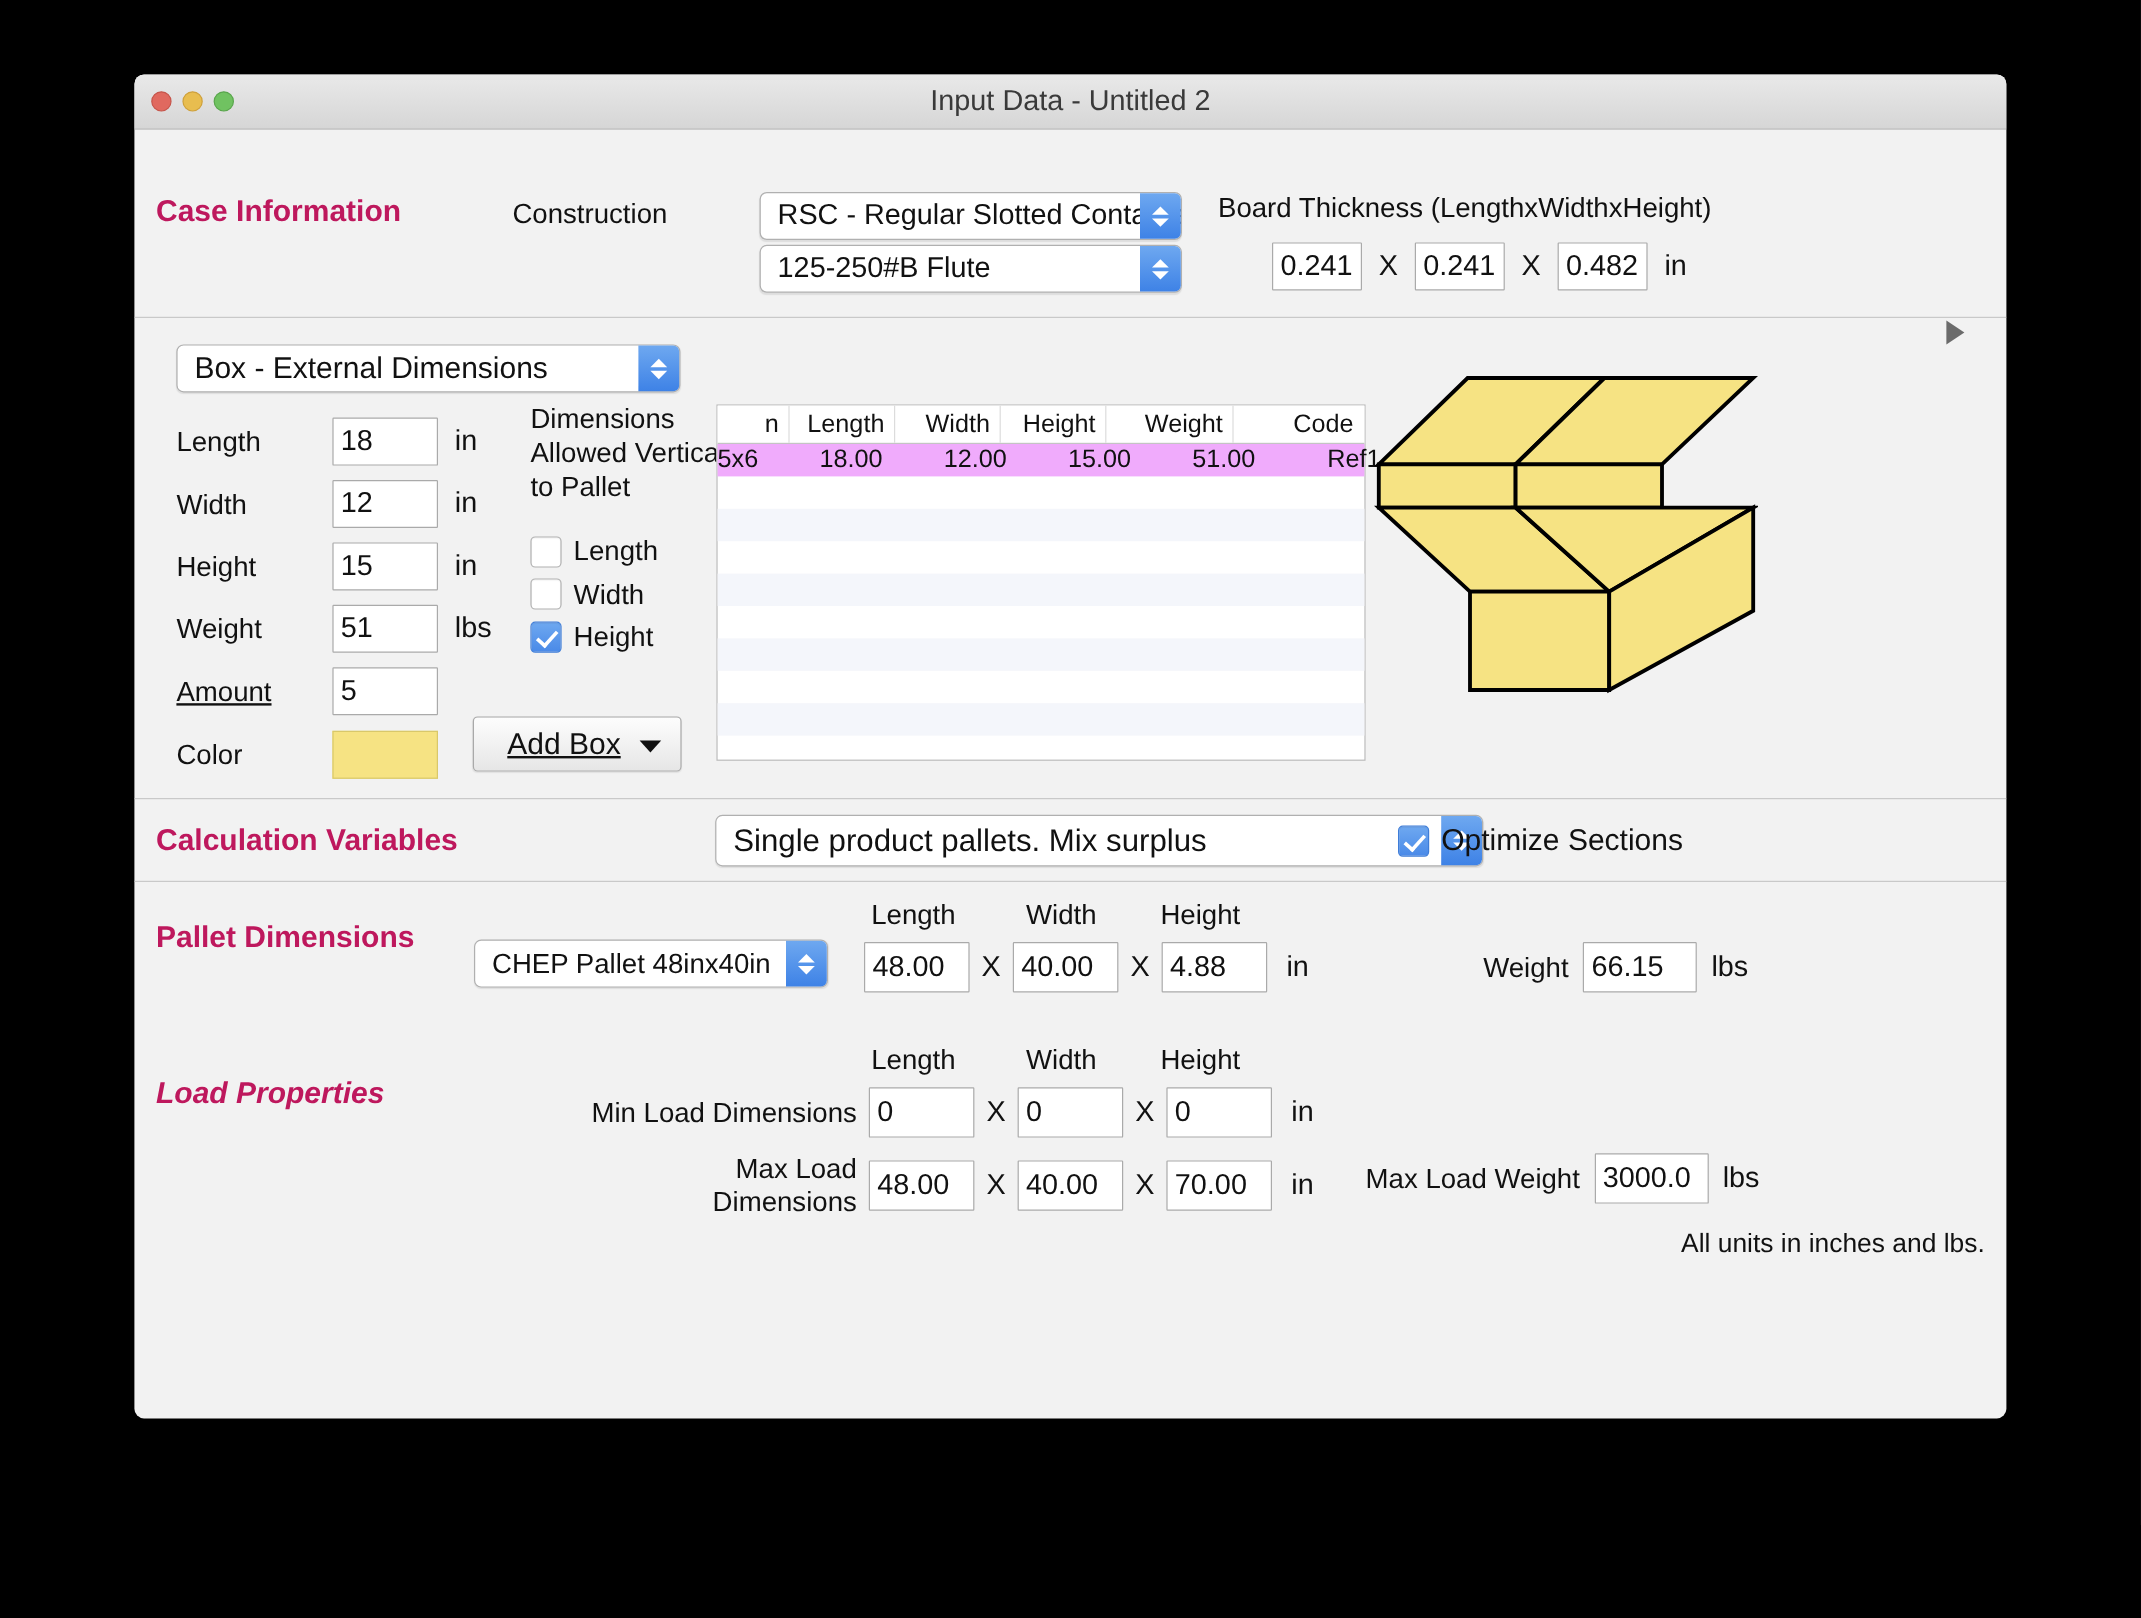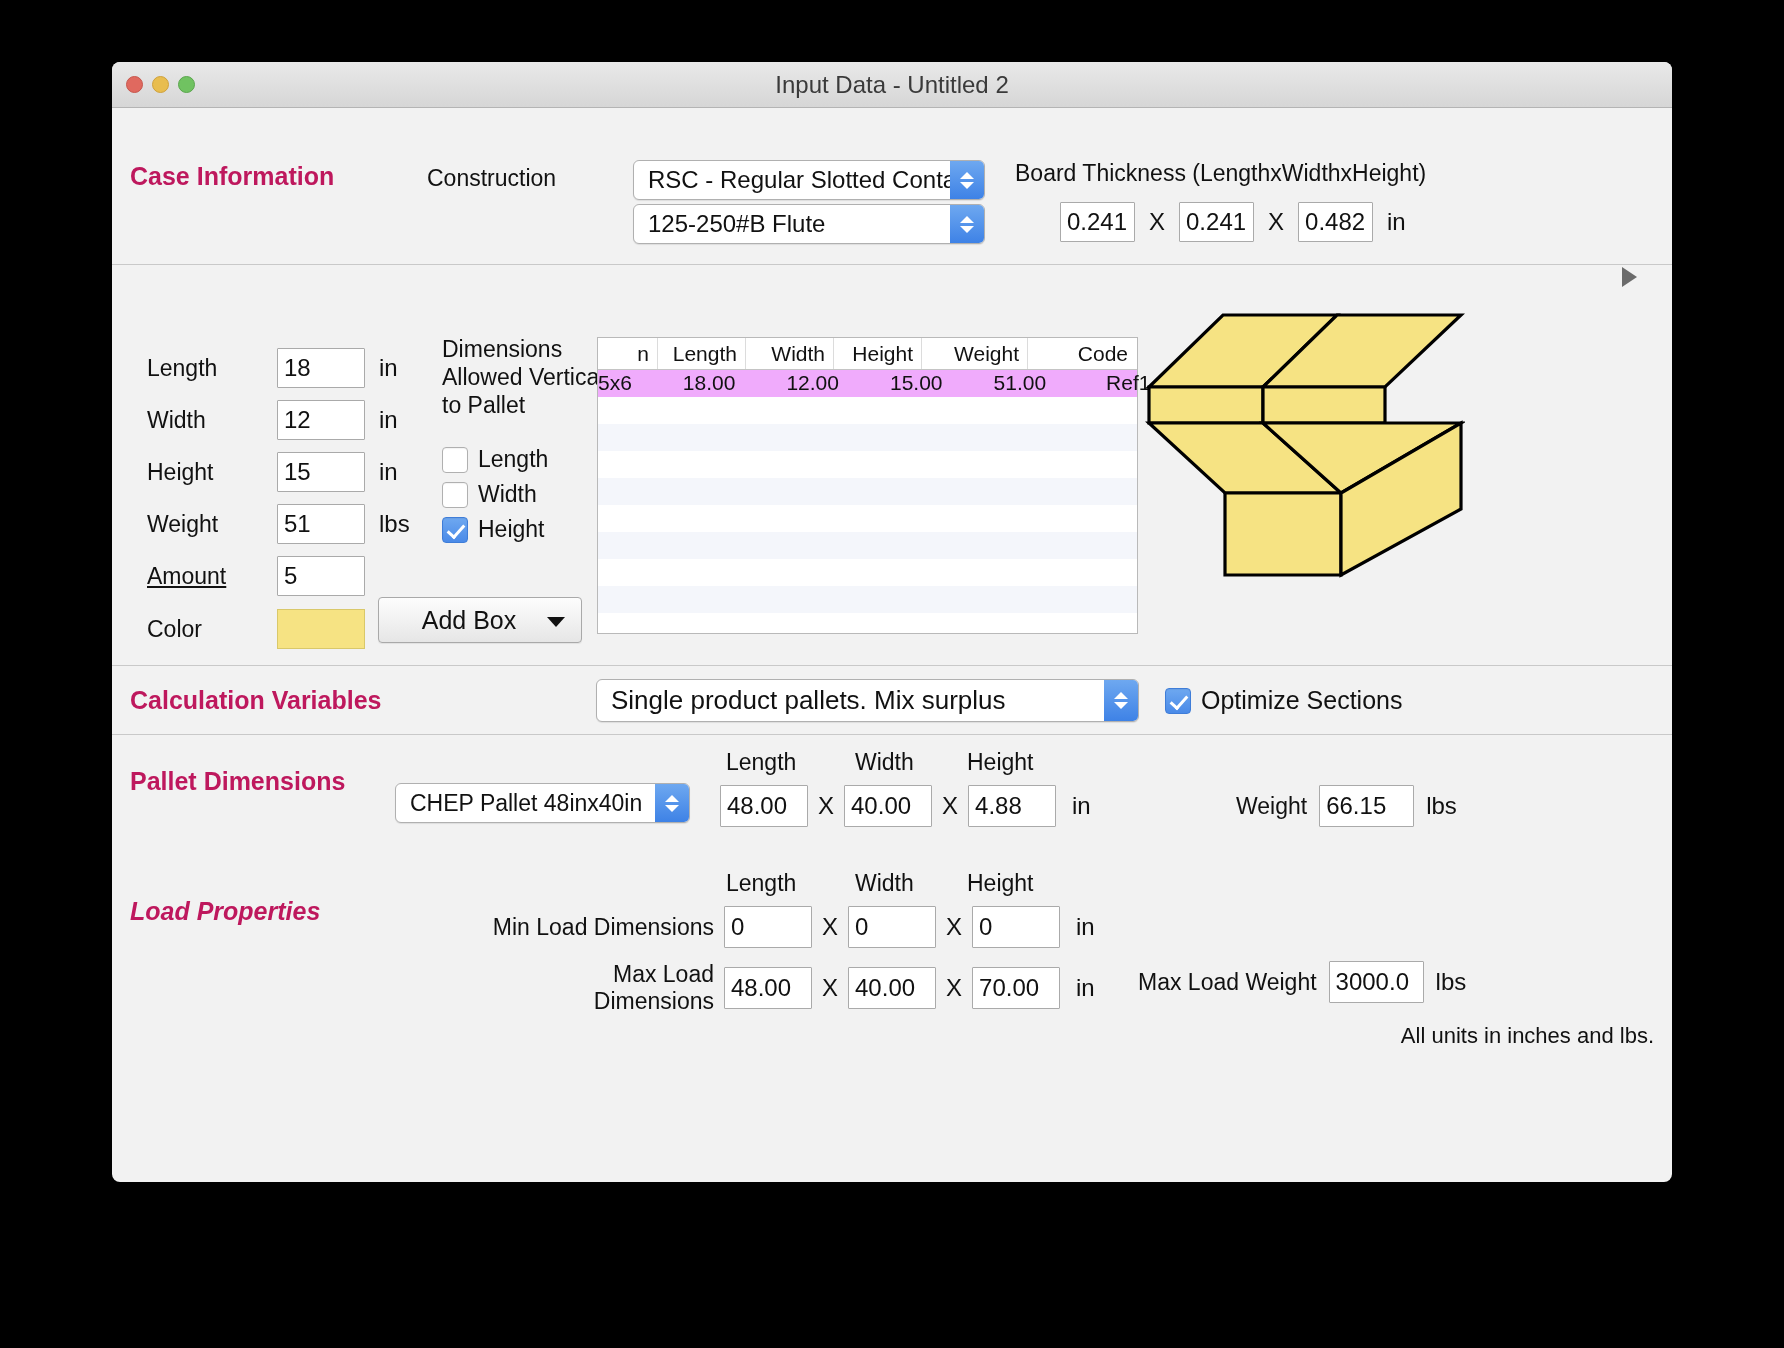--- a/index.html
+++ b/index.html
@@ -164,20 +164,27 @@
       <span class="xsep">X</span>
       <input class="tf" style="width: 75px; height: 40px;" value="0.482">
       <span class="unit">in</span>
     </div>
   </div>
 
   <div class="hr"></div>
 
   <div class="panel" style="height:400px;">
 
+    <div class="popup" style="position:absolute;left:35px;top:22px;width:420px;">
+      <span class="ptxt" style="font-size:25px;">Box - External Dimensions</span>
+      <span class="parrows">
+        <i class="chev up"></i>
+          <i class="chev dn"></i>
+      </span>
+    </div>
 
     <div class="play" style="position:absolute;right:35px;top:2px;"></div>
 
     <div style="position:absolute;left:35px;top:77px;">
       <div style="display:flex;align-items:center;height:52px;">
         <span class="lbl" style="width:130px;">Length</span>
         <input class="tf" style="width: 88px; height: 40px;" value="18">
         <span class="unit" style="margin-left:14px;">in</span>
       </div>
       <div style="display:flex;align-items:center;height:52px;">
@@ -216,21 +223,21 @@
           <span class="box"></span>
           <span class="lbl">Width</span>
         </div>
         <div class="cbx" style="height:35px;">
           <span class="box on"></span>
           <span class="lbl">Height</span>
         </div>
       </div>
     </div>
 
-    <div class="btn" style="position:absolute;left:266px;top:332px;width:204px;">
+    <div class="btn" style="position:absolute;left:282px;top:332px;width:174px;text-decoration:underline;">
       <span style="margin-right:22px;">Add Box</span>
       <span class="caret"></span>
     </div>
 
     <div class="tbl" style="position:absolute;left:485px;top:72px;width:541px;height:297px;">
       <div class="tbl-head">
         <span class="th" style="width:60px;">n</span>
         <span class="th" style="width:88px;">Length</span>
         <span class="th" style="width:88px;">Width</span>
         <span class="th" style="width:88px;">Height</span>
@@ -267,21 +274,21 @@
         <polygon points="80,218 80,300 196,300 196,218"></polygon>
         <polygon points="196,218 316,148 316,234 196,300"></polygon>
       </g>
     </svg>
   </div>
 
   <div class="hr"></div>
 
   <div class="panel" style="height:68px;">
     <div class="sec-title" style="position:absolute;left:18px;top:20px;">Calculation Variables</div>
-    <div class="popup" style="position:absolute;left:484px;top:13px;width:543px;height:43px;">
+    <div class="popup" style="position:absolute;left:484px;top:13px;width:640px;height:43px;">
       <span class="ptxt" style="font-size:26px;line-height:41px;">Single product pallets. Mix surplus</span>
       <span class="parrows">
         <i class="chev up"></i>
           <i class="chev dn"></i>
       </span>
     </div>
     <div class="cbx" style="position:absolute;left:1053px;top:20px;">
       <span class="box on"></span>
       <span class="lbl" style="font-size:25px;">Optimize Sections</span>
     </div>

